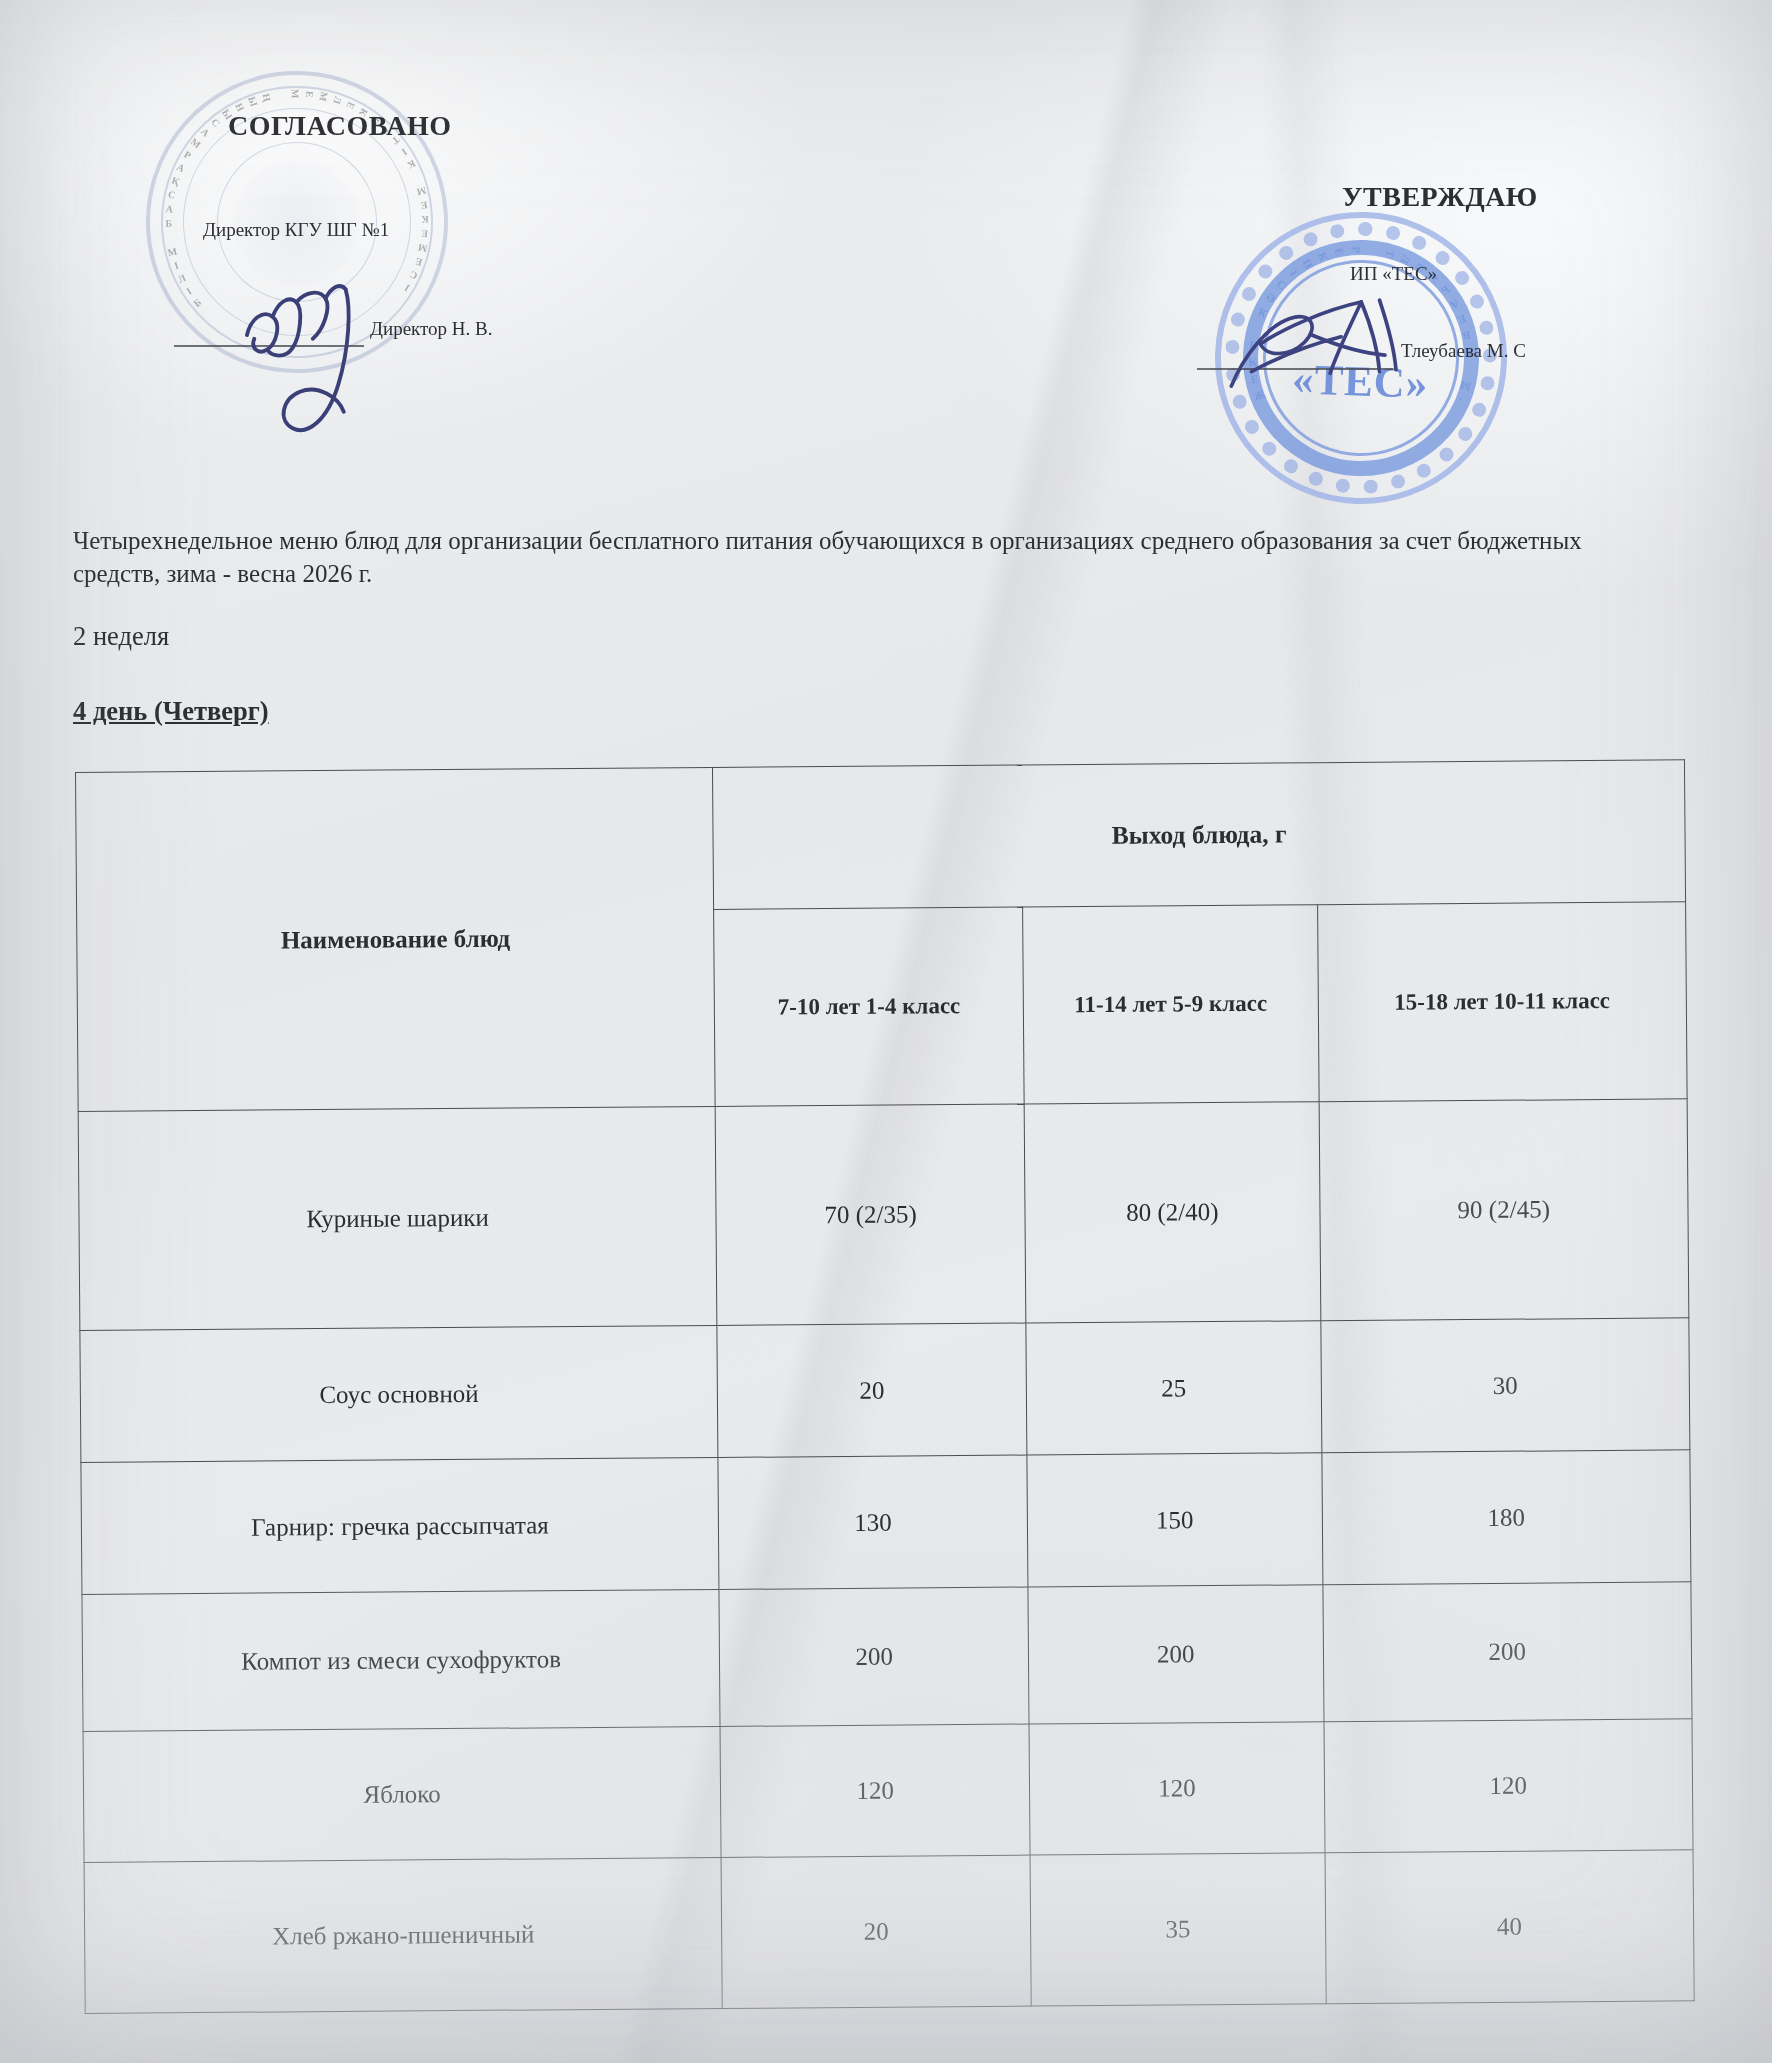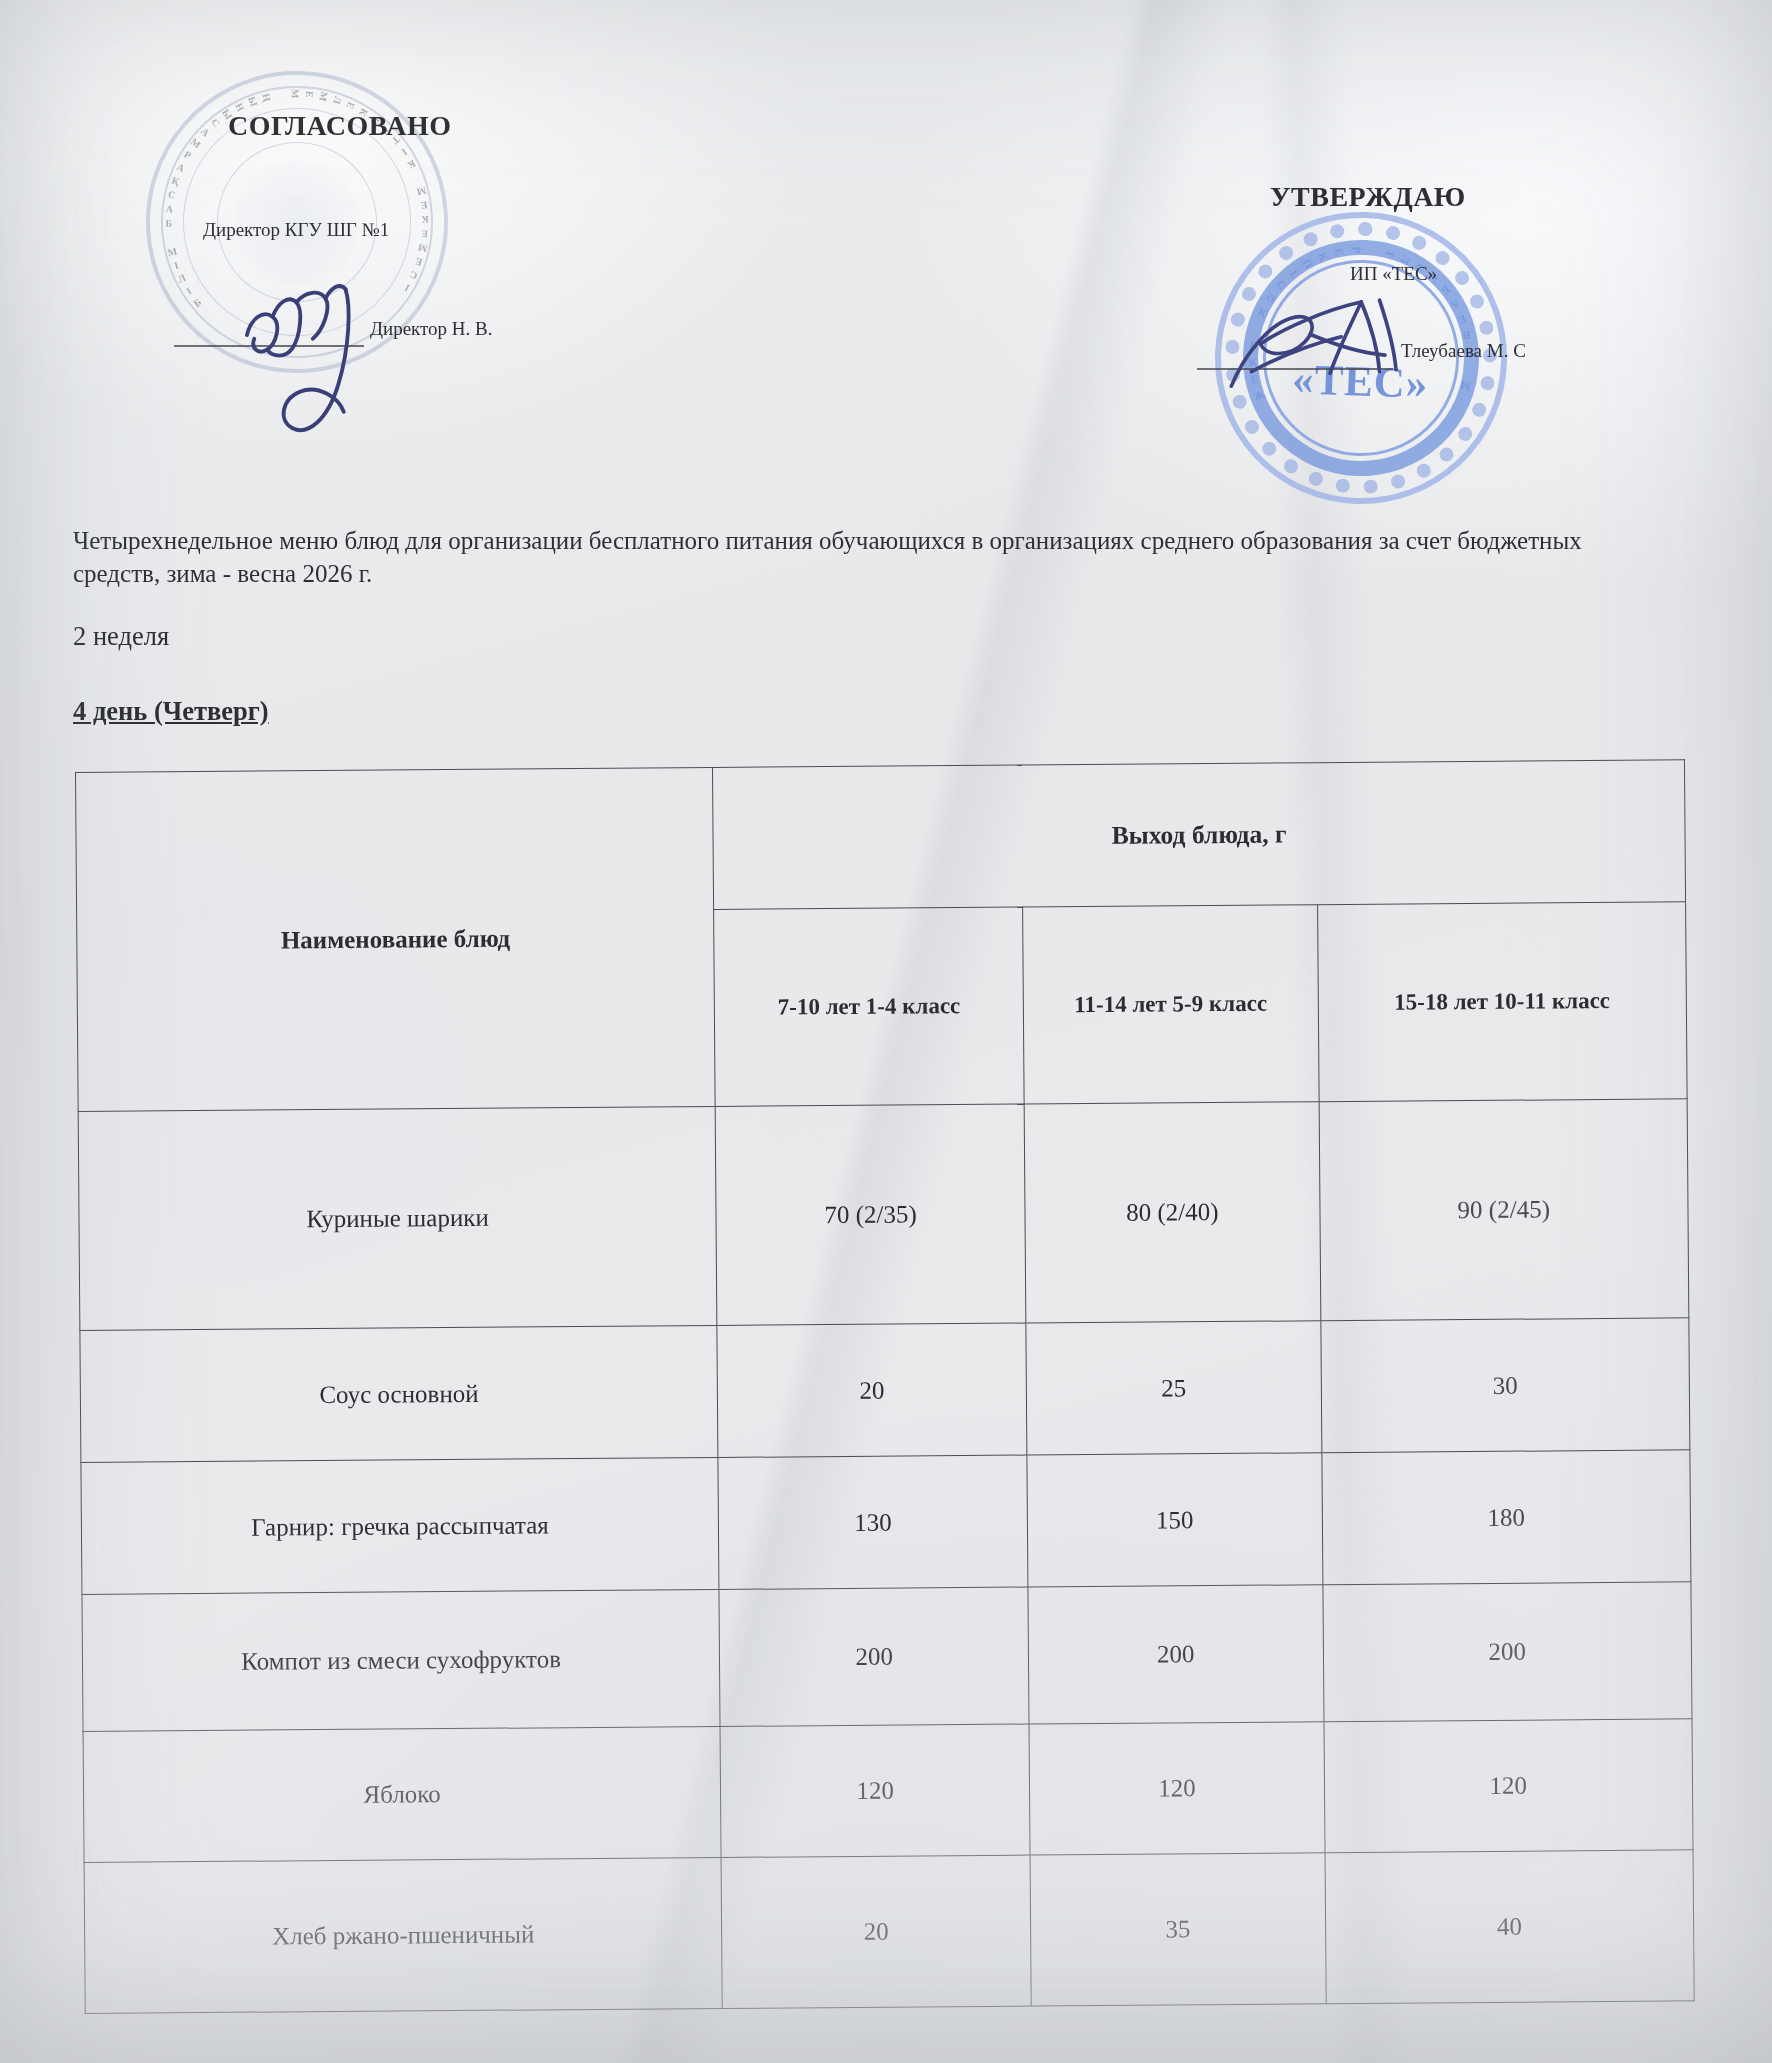--- a/index.html
+++ b/index.html
@@ -232,21 +232,21 @@
       <span style="transform: rotate(67.2deg) translate(0px, -108px) rotate(90deg) translate(-50%, -50%);">Е</span>
       <span style="transform: rotate(76.16deg) translate(0px, -108px) rotate(90deg) translate(-50%, -50%);">В</span>
       <span style="transform: rotate(85.12deg) translate(0px, -108px) rotate(90deg) translate(-50%, -50%);">А</span>
       <span style="transform: rotate(94.08deg) translate(0px, -108px) rotate(90deg) translate(-50%, -50%);"> </span>
       <span style="transform: rotate(103.04deg) translate(0px, -108px) rotate(90deg) translate(-50%, -50%);">М</span>
       <span style="transform: rotate(112deg) translate(0px, -108px) rotate(90deg) translate(-50%, -50%);">.</span>
     </div>
   <div class="r-center">«ТЕС»</div>
 </div>
 
-<div class="abs hdr-title" style="left:1270px; top:181px;">УТВЕРЖДАЮ</div>
+<div class="abs hdr-title" style="left:1342px; top:181px;">УТВЕРЖДАЮ</div>
 <div class="abs hdr-line" style="left:1350px; top:263px;">ИП «ТЕС»</div>
 <div class="sig-rule" style="left:1197px; top:368px; width:196px;"></div>
 <div class="abs hdr-line" style="left:1401px; top:340px;">Тлеубаева М. С</div>
 
 <svg class="sig" style="left:1224px; top:291px;" width="247" height="119" viewBox="0 0 270 130">
   <g fill="none" stroke="#3d4280" stroke-width="4" stroke-linecap="round" stroke-linejoin="round">
     <path d="M8 104 C 22 70, 48 38, 72 30 C 96 22, 104 40, 88 56 C 72 72, 46 72, 40 58"></path>
     <path d="M40 58 C 62 42, 112 20, 150 12"></path>
     <path d="M150 12 C 138 38, 124 66, 116 90"></path>
     <path d="M150 12 C 160 36, 168 64, 170 88"></path>

